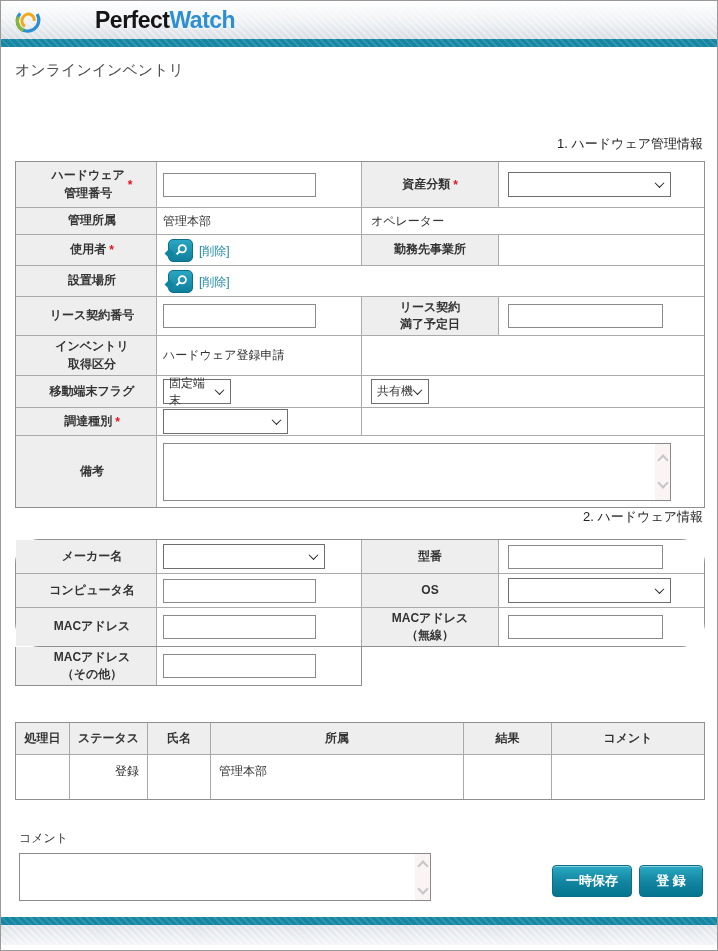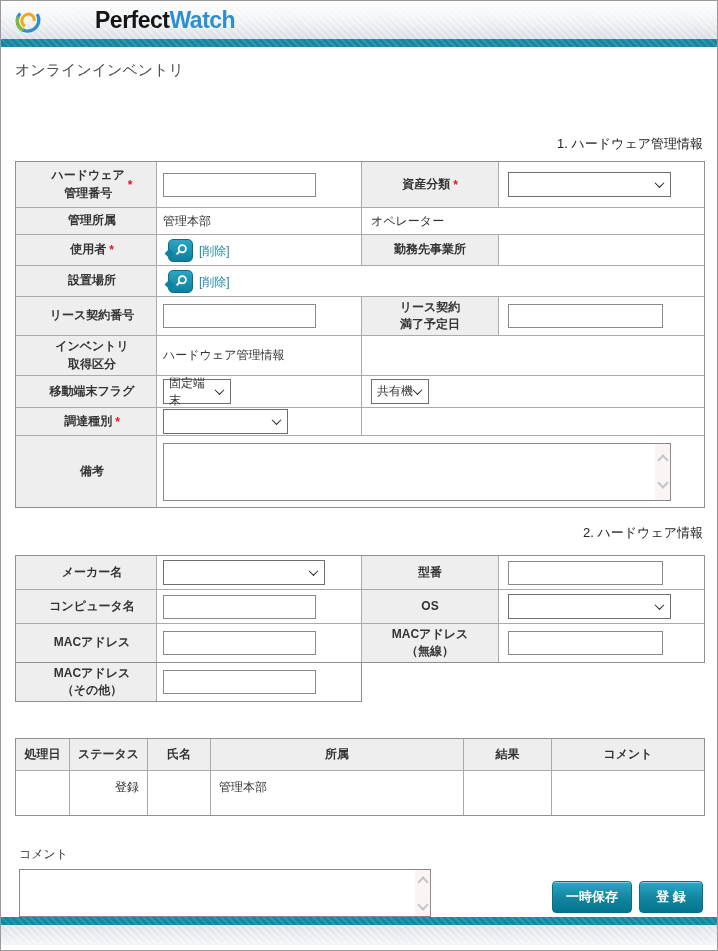--- a/index.html
+++ b/index.html
@@ -13,26 +13,26 @@
   .logo { display:flex; align-items:center; gap:5px; position:relative; z-index:1; }
   .logo-text { font-size:23px; font-weight:700; letter-spacing:-0.5px; line-height:1;margin-left:48px; }
   .logo-black { color:#151515; }
   .logo-blue  { color:#2e8fd0; text-shadow:0 1px 0 rgba(255,255,255,.6); }
   .teal-bar { height:8px; background:#1587a3; background-image:repeating-linear-gradient(45deg,rgba(255,255,255,.12) 0 2px,rgba(0,0,0,0) 2px 5px); }
 
   main { padding:0 14px; }
   .page-title { font-size:15px; font-weight:400; color:#4c4c4c; margin-top:14px; height:22px; }
   .section-title { font-size:13px; color:#222;text-align:right; }
   .st-1 { margin-top:52px; }
-  .st-2 { margin-top:16px; }
+  .st-2 { }
 
   
   .form-table { border:1px solid #8f8f8f; width:690px; }
   .t1 { margin-top:8px; }
-  .t2 { margin-top:13px; }
+  .t2 { margin-top:13px;border-radius:24px; }
   .t2b { width:347px; border-top:none; }
   .frow { display:flex; border-bottom:1px solid #aaa; }
   .frow:last-child { border-bottom:none; }
   .cell { border-right:1px solid #aaa; display:flex; align-items:center; }
   .cell:last-child { border-right:none; }
   .lblc { background:#eee; justify-content:center; text-align:center; font-weight:bold; color:#333; padding:2px 4px; }
   .lbl-text { white-space:pre-line; line-height:1.45; }
   .req { color:#e8121c; margin-left:3px; font-weight:bold; }
   .fldc { background:#fff; padding:4px 6px; }
   .w1 { width:141px; flex:none;padding-left:16px; } .w2 { width:205px; flex:none; }
@@ -193,21 +193,21 @@
             <input type="text" class="txt-input in-155" style="">
           </div>
       </div>
 
       <div class="frow" style="height:40px">
         <div class="cell lblc w1">
             <span class="lbl-text">インベントリ
 取得区分</span>
           </div>
         <div class="cell fldc w2">
-            <span>ハードウェア管理情報</span>
+            <span>ハードウェア登録申請</span>
           </div>
         <div class="cell fldc wrest"></div>
       </div>
 
       <div class="frow" style="height:32px">
         <div class="cell lblc w1">
             <span class="lbl-text">移動端末フラグ</span>
           </div>
         <div class="cell fldc w2">
           <div class="sel" style="width:68px">

